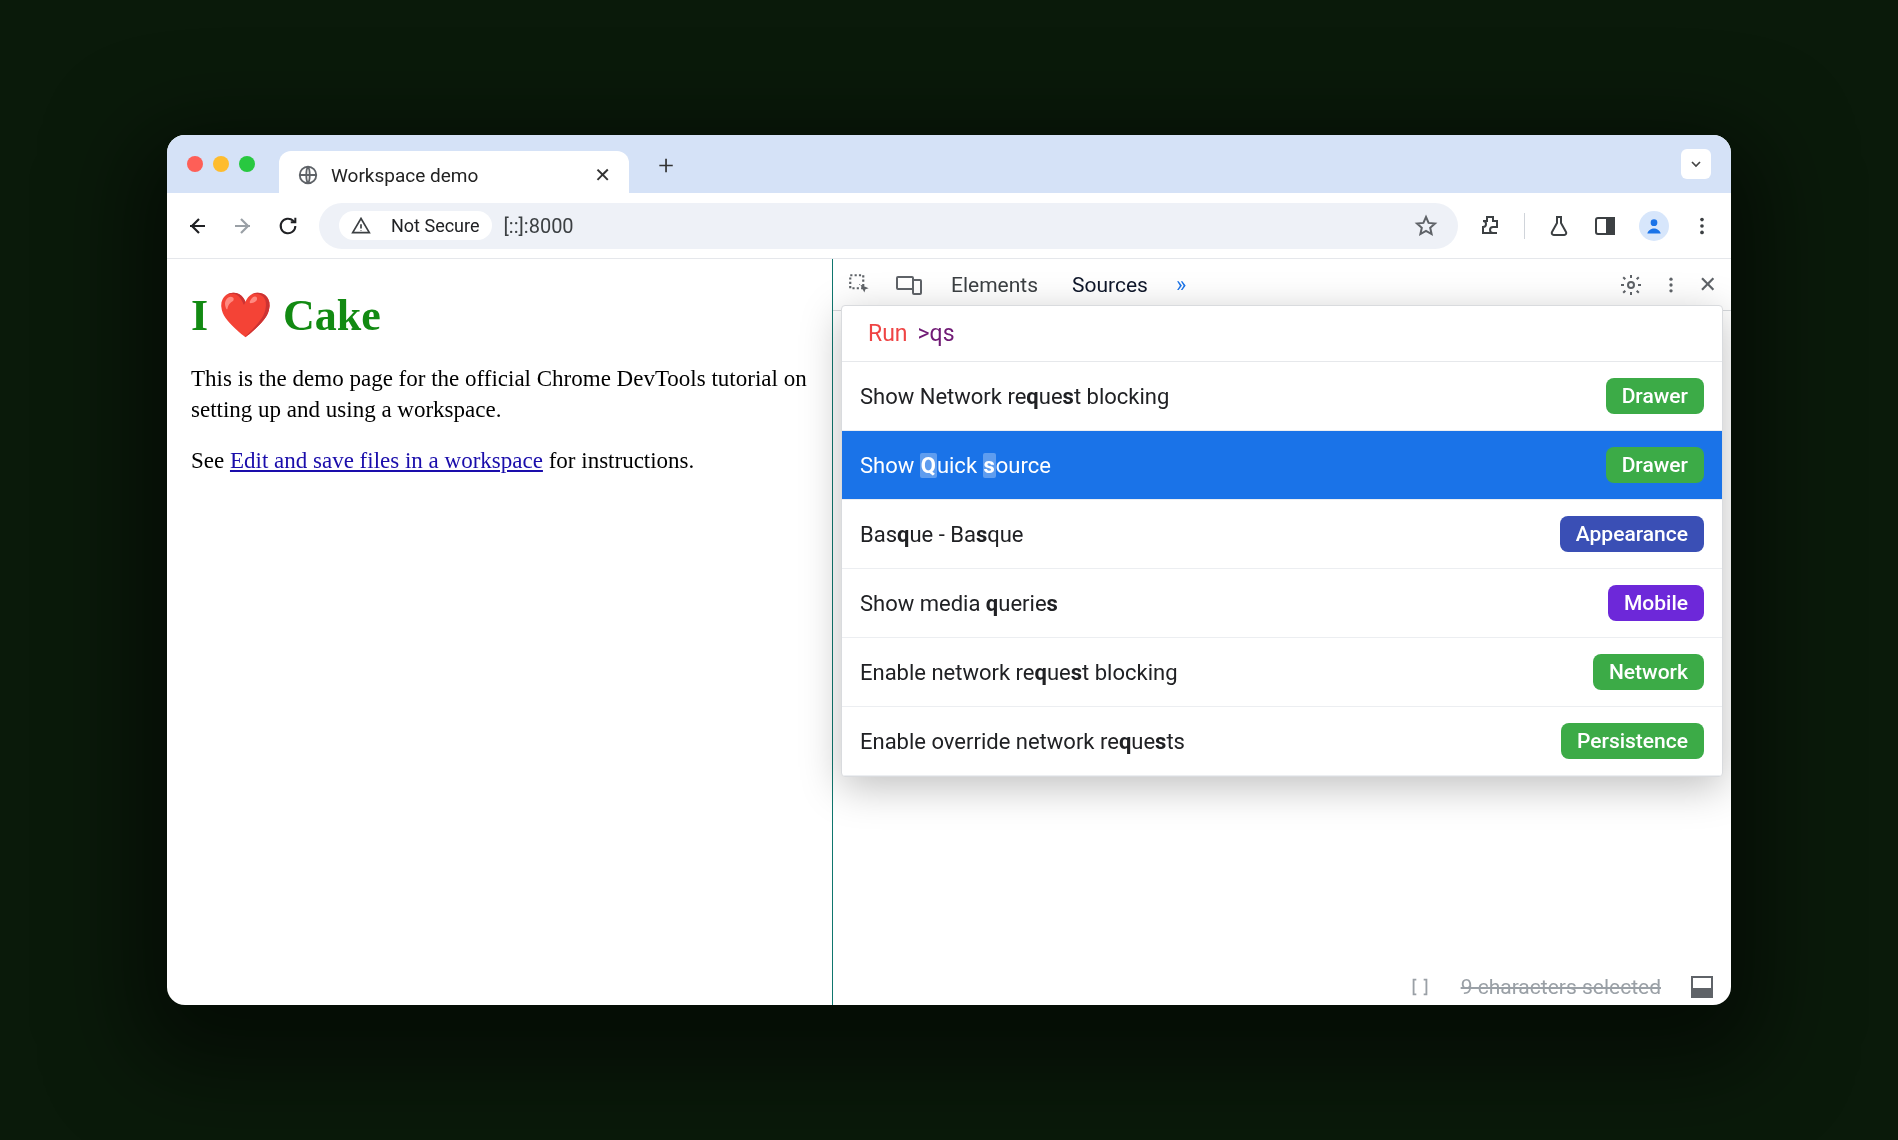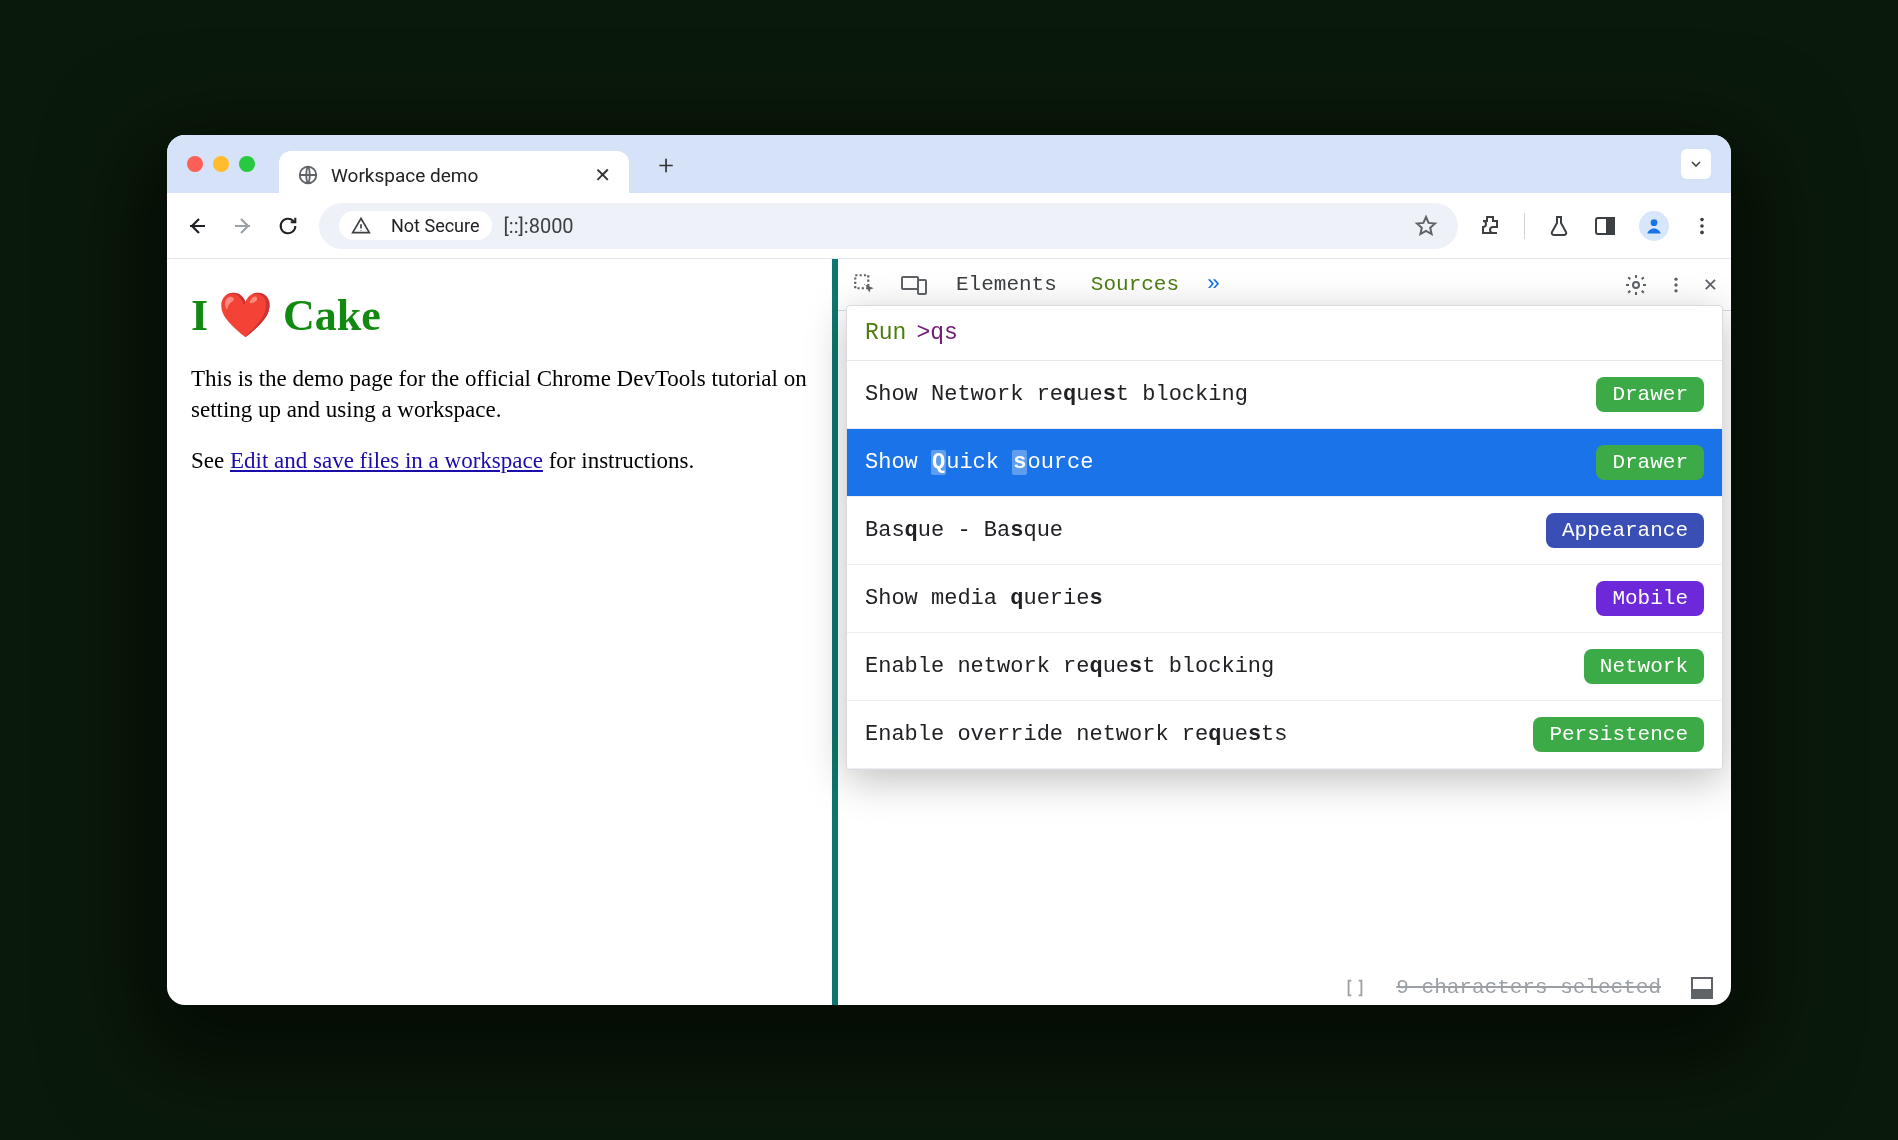--- a/index.html
+++ b/index.html
@@ -114,51 +114,50 @@
     margin-bottom: 22px;
     display: flex; align-items: center; gap: 10px;
   }
   .page h1 .heart { color: #d41c1c; font-size: 44px; }
   .page p { font-size: 23px; line-height: 1.35; margin-bottom: 20px; }
   .page a { color: #1a0dab; text-decoration: underline; }
   .devtools {
     flex: 1;
     display: flex;
     flex-direction: column;
-    border-left: 6px solid #0f766e;
+    border-left: 1px solid #0f766e;
     position: relative;
     min-width: 0;
-    font-family: Liberation Mono, monospace;
   }
   .dt-tabs {
     height: 52px;
     border-bottom: 1px solid #d7dadd;
     display: flex; align-items: center;
     padding: 0 14px; gap: 22px;
     font-size: 21px; color: #3c4043;
   }
   .dt-tabs .tab-item { padding: 0 6px; }
-  .dt-tabs .tab-item.active { color: #4d7c0f; }
+  .dt-tabs .tab-item.active { color: #0f172a; }
   .dt-tabs .more { color: #1a73e8; font-size: 22px; }
   .dt-tabs .right { margin-left: auto; display: flex; gap: 18px; align-items: center; color: #5f6368;}
   .command-menu {
     position: absolute;
     top: 46px; left: 8px; right: 8px;
     background: #fff;
     border: 1px solid #d9dbde;
     border-radius: 4px;
     box-shadow: 0 10px 40px rgba(0,0,0,0.25);
     overflow: hidden;
     z-index: 10;
   }
   .cmd-input {
     padding: 14px 18px; font-size: 23px; display: flex; gap: 10px;
     border-bottom: 1px solid #e6e8eb;
   }
-  .cmd-input .run { color: #4d7c0f; }
+  .cmd-input .run { color: #ef4444; margin-left: 8px; }
   .cmd-input .query { color: #701a75; }
   .cmd-item {
     padding: 16px 18px;
     display: flex; align-items: center;
     font-size: 22px; color: #202124;
     border-bottom: 1px solid #eceef1;
     gap: 14px;
   }
   .cmd-item.selected { background: #1a73e8; color: #fff; }
   .cmd-item .label { flex: 1; }

